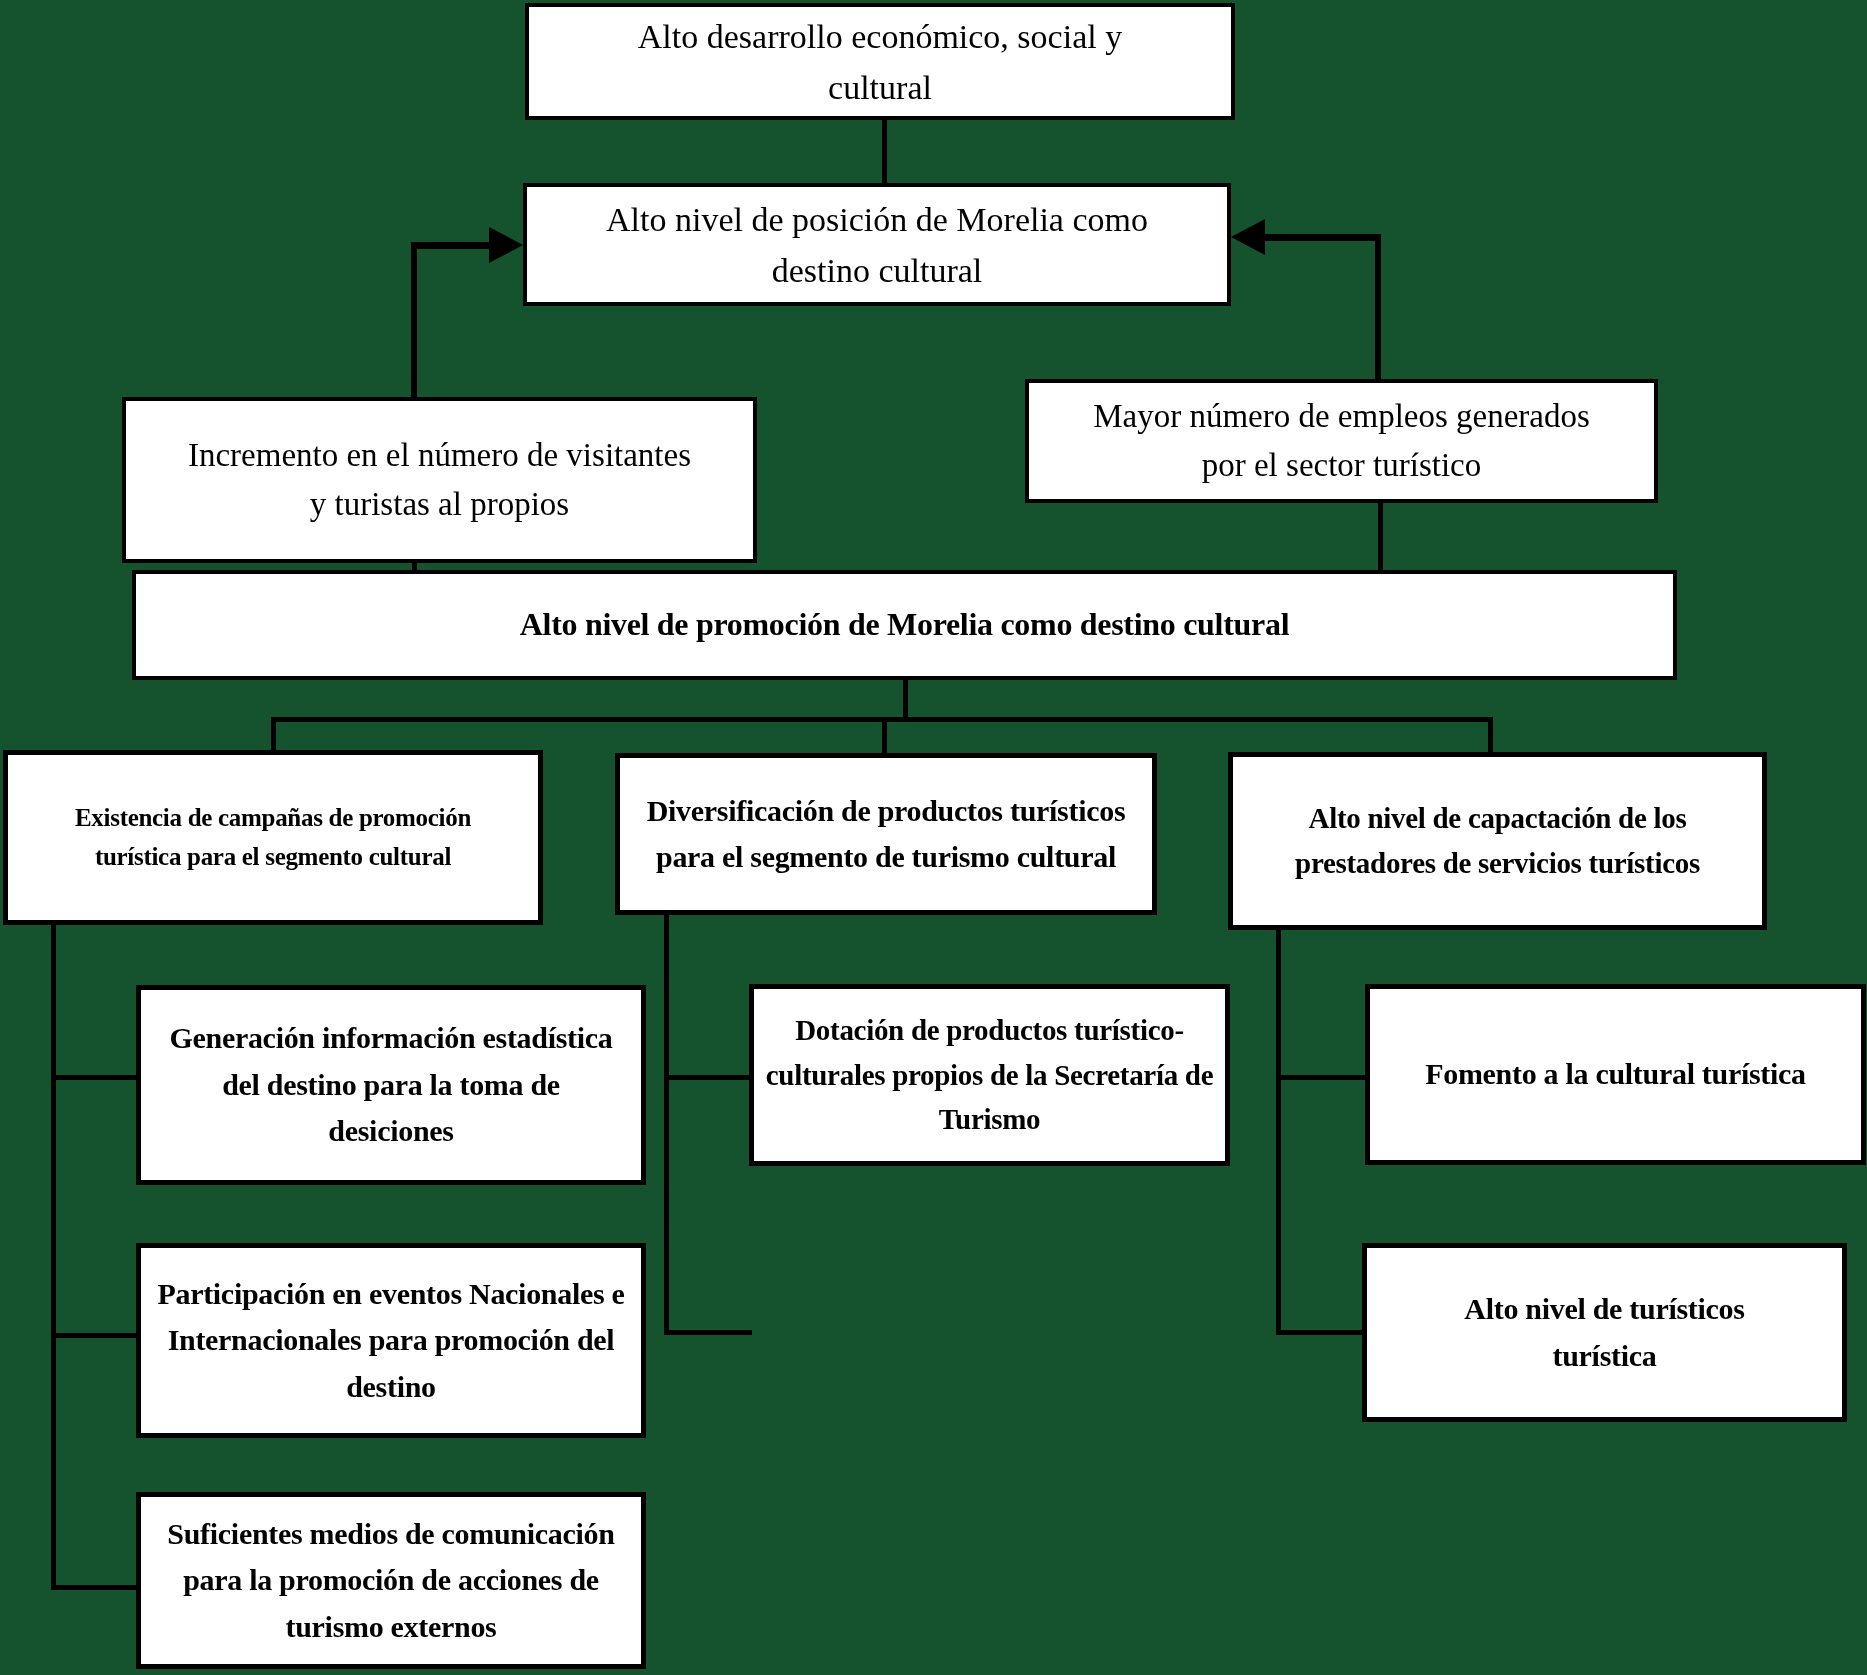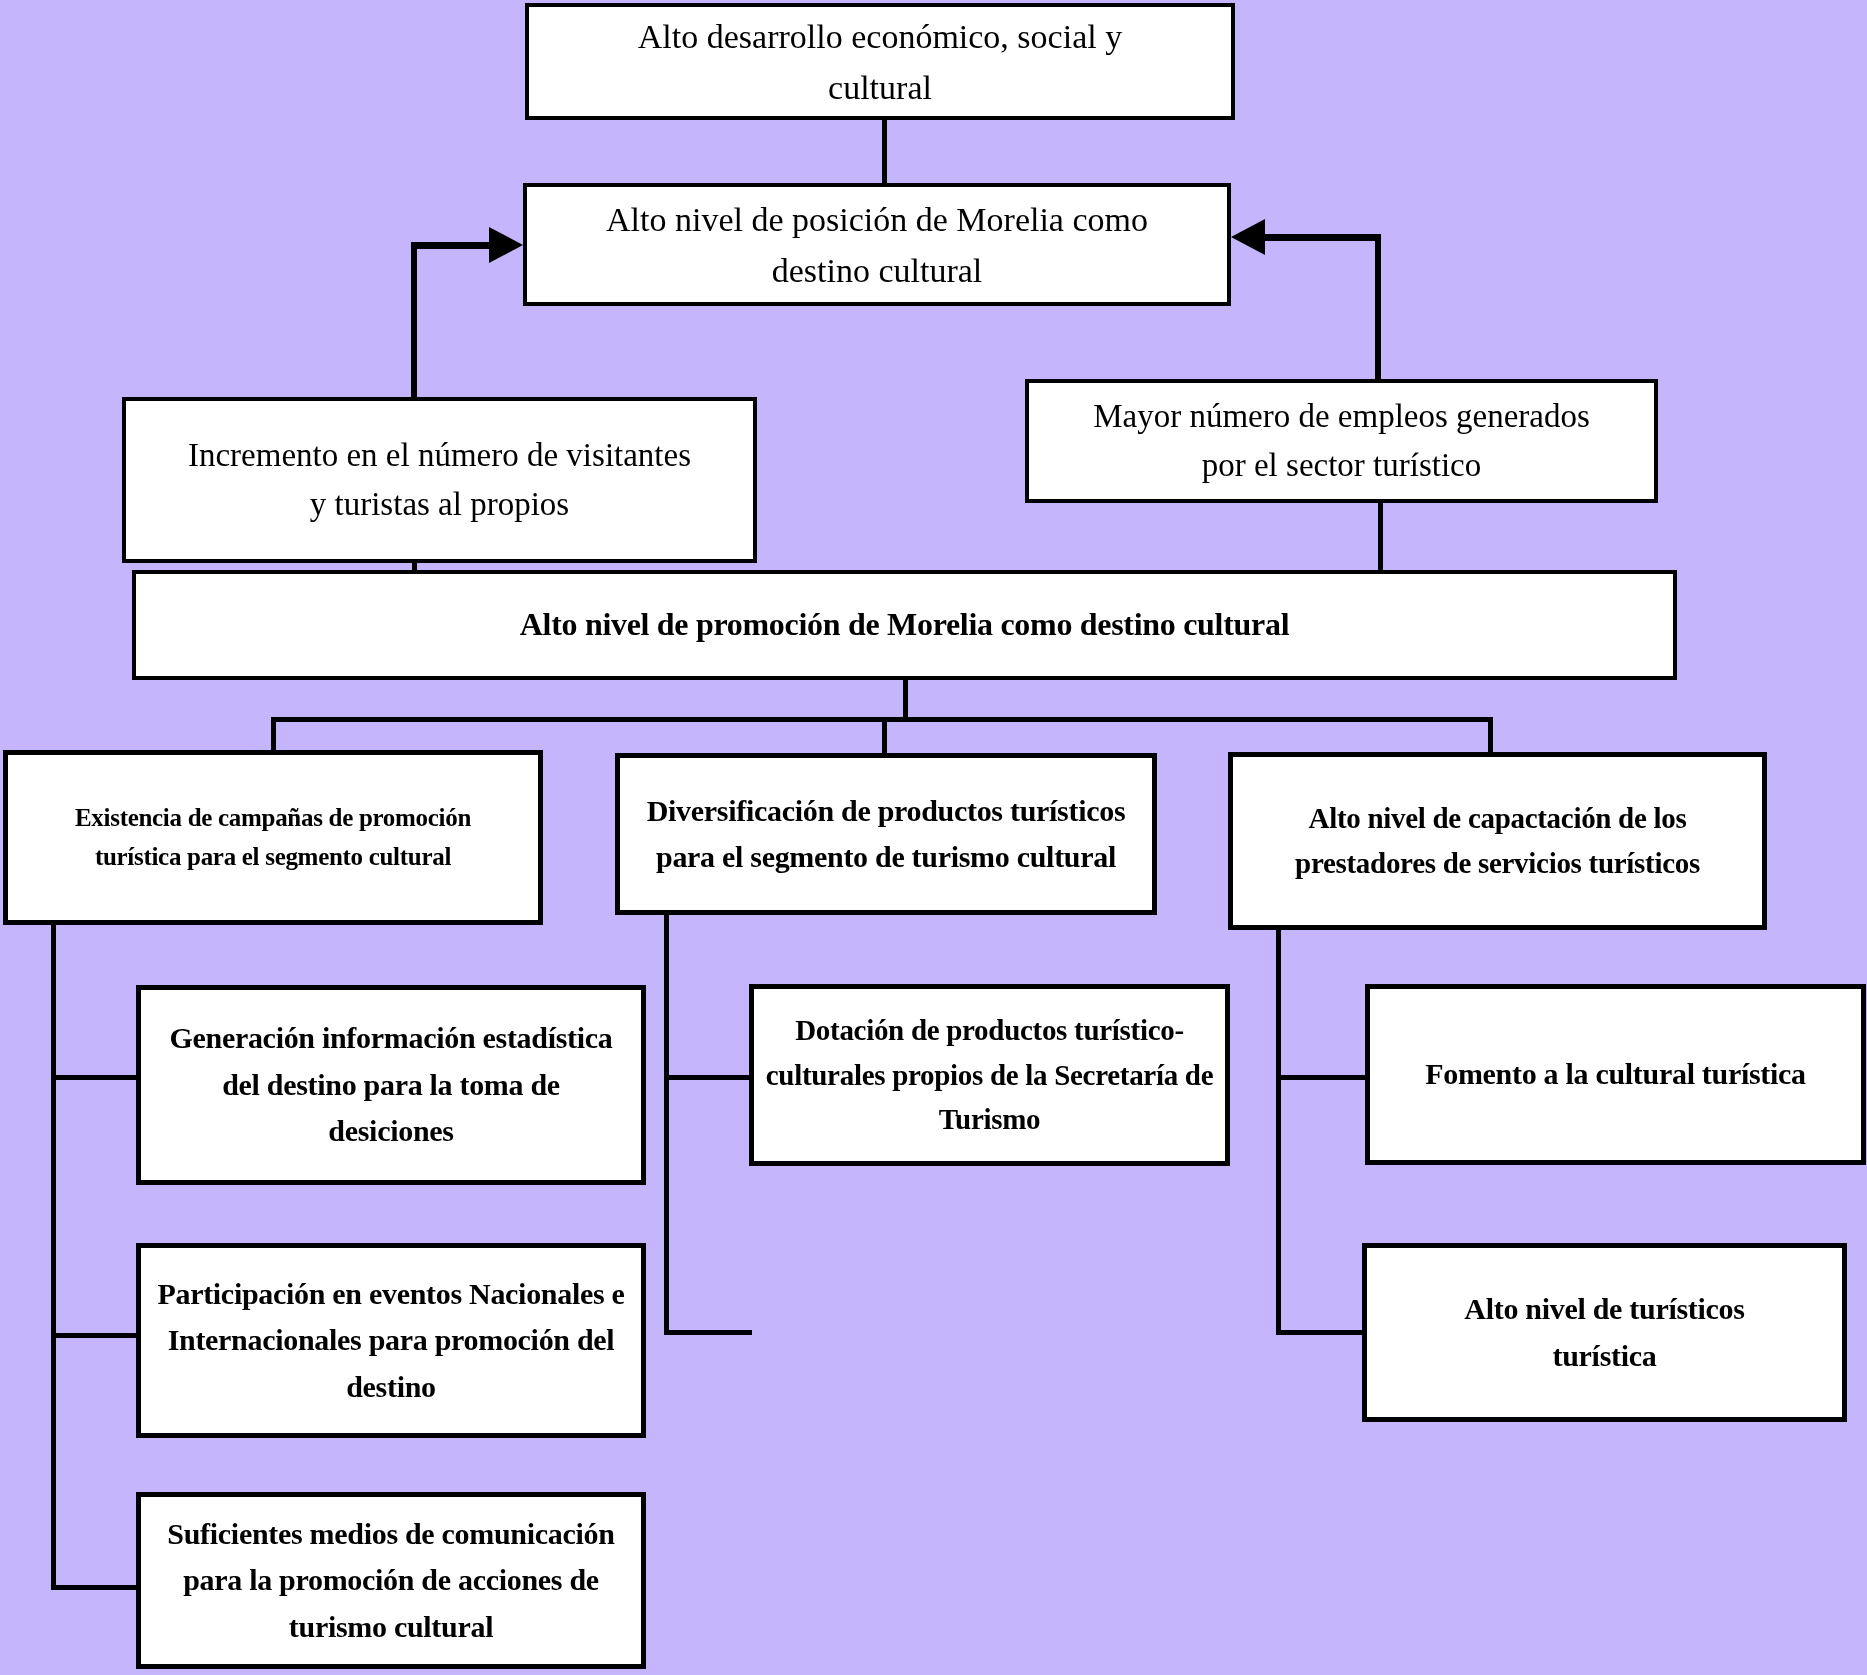--- a/index.html
+++ b/index.html
@@ -1,19 +1,19 @@
 <!DOCTYPE html>
 <html><head>
 <meta charset="utf-8">
 <style>
   html,body{margin:0;padding:0;background:#ffffff;}
   #canvas{
     position:relative;
     width:1867px;height:1675px;
-    background:#c4b5fd;
+    background:#14532d;
     font-family:"Liberation Serif","DejaVu Serif",serif;
     color:#000;
     overflow:hidden;
   }
   .node{
     position:absolute;
     box-sizing:border-box;
     background:#ffffff;
     border:4px solid #000000;
     display:flex;align-items:center;justify-content:center;
@@ -98,21 +98,21 @@
 
   <div class="node thick bold" style="left:136px;top:985px;width:510px;height:200px;padding:0 15px;font-size:30px;">
     <span>Generación información estadística del destino para la toma de desiciones</span>
   </div>
 
   <div class="node thick bold" style="left:136px;top:1243px;width:510px;height:195px;padding:0 8px;font-size:30px;">
     <span>Participación en eventos Nacionales e Internacionales para promoción del destino</span>
   </div>
 
   <div class="node thick bold" style="left:136px;top:1492px;width:510px;height:177px;padding:0 7px;font-size:30px;">
-    <span>Suficientes medios de comunicación para la promoción de acciones de turismo cultural</span>
+    <span>Suficientes medios de comunicación para la promoción de acciones de turismo externos</span>
   </div>
 
   <div class="node thick bold" style="left:749px;top:984px;width:481px;height:182px;padding:0 2px;font-size:29px;">
     <span>Dotación de productos turístico-culturales propios de la Secretaría de Turismo</span>
   </div>
 
 
   <div class="node thick bold" style="left:1365px;top:984px;width:501px;height:181px;padding:0 6px;font-size:30px;">
     <span>Fomento a la cultural turística</span>
   </div>

